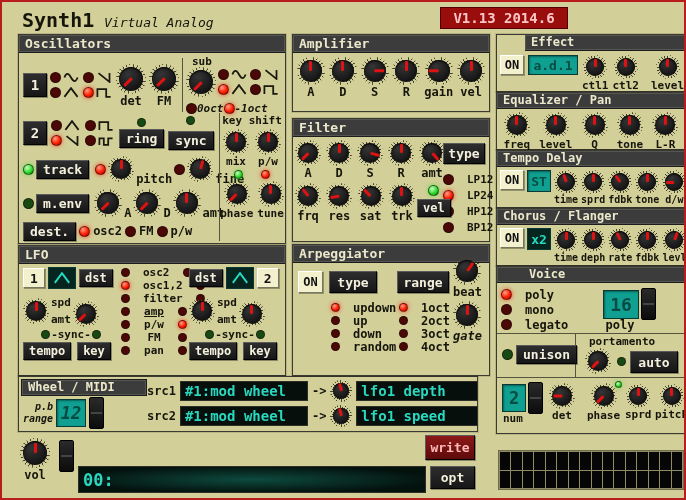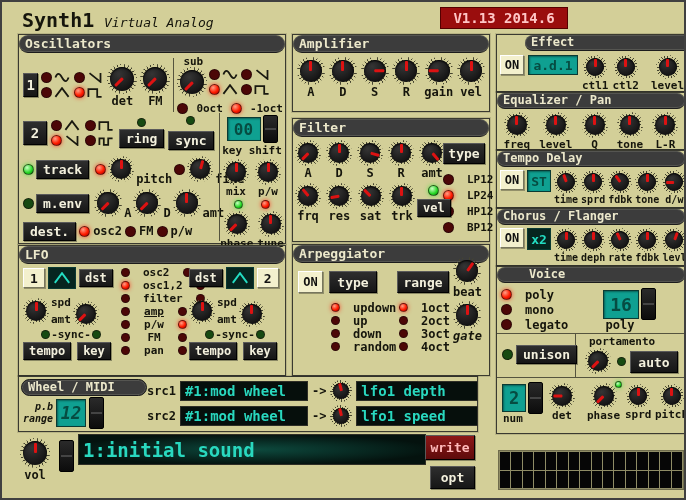--- a/index.html
+++ b/index.html
@@ -1,22 +1,22 @@
 <!DOCTYPE html>
 <html><head>
 <meta charset="utf-8">
 <style>
   html,body{margin:0;padding:0;background:#888;}
-  .synth{position:relative;width:686px;height:500px;background:#d3cf98;border:2px solid #404040;
+  .synth{position:relative;width:686px;height:500px;background:#d3cf98;border:2px solid #b91c1c;
     box-sizing:border-box;font-family:"DejaVu Sans Mono",monospace;color:#15150c;overflow:hidden;
     -webkit-user-select:none;user-select:none;}
   
   .sec{position:absolute;border:1px solid #3a3a30;box-shadow:0 0 0 1px rgba(0,0,0,.12);}
   .sec-h{background:#3c3c3c;color:#ece8cb;font-weight:bold;font-size:13px;height:17px;line-height:17px;
-    padding:0 6px;border-bottom:1px solid #1c1c1c;box-shadow:inset 0 0 0 1px rgba(200,200,180,.18);white-space:nowrap;overflow:hidden;border-radius:9px;}
+    padding:0 6px;border-bottom:1px solid #1c1c1c;box-shadow:inset 0 0 0 1px rgba(200,200,180,.18);white-space:nowrap;overflow:hidden;}
   .lbl{font-weight:bold;font-size:12px;line-height:12px;white-space:nowrap;}
   .lbl.s{font-size:11px;line-height:11px;}
   .lbl.xs{font-size:10px;line-height:10px;}
   .btn{display:inline-flex;align-items:center;justify-content:center;background:linear-gradient(#2e2e2e,#161616);
     color:#f3f0dd;border:1px solid #000;border-top-color:#5a5a5a;border-left-color:#5a5a5a;
     font-family:inherit;font-weight:bold;font-size:13px;padding:1px 6px;box-shadow:1px 1px 0 rgba(0,0,0,.35);white-space:nowrap;}
   .btn.sm{font-size:12px;padding:1px 5px;}
   .btn-on{display:inline-flex;align-items:center;justify-content:center;background:#f3f0cd;color:#111;
     border:1px solid #77765e;border-top-color:#fff;border-left-color:#fff;font-family:inherit;font-weight:bold;font-size:12px;
     box-shadow:1px 1px 0 rgba(0,0,0,.3);}
@@ -126,21 +126,21 @@
             <span class="led r-off"></span>
             <svg class="wv" width="16" height="11" viewBox="0 0 14 10">
                 <polyline points="2,1 12,9 12,1"></polyline>
               </svg>
             <span class="led r-off"></span>
             <svg class="wv" width="16" height="11" viewBox="0 0 14 10">
                 <polyline points="1,9 1,2 9,2 9,9 13,9"></polyline>
               </svg>
           </div>
         </div>
-        <div class="row" style="gap:8px;margin-top:6px;">
+        <div class="row" style="gap:0;margin-top:6px;font-style:italic;">
           <span class="led r-off"></span>
           <span class="lbl s">0oct</span>
           <span class="led r-on"></span>
           <span class="lbl s">-1oct</span>
         </div>
       </div>
     </div>
 
     <div class="row abs" style="left:4px;top:80px;width:194px;height:36px;gap:4px;">
       <button class="btn" style="width:24px;height:24px;padding:0;font-size:14px;">2</button>
@@ -210,24 +210,20 @@
       <button class="btn">dest.</button>
       <span class="led r-on"></span>
       <span class="lbl">osc2</span>
       <span class="led r-off"></span>
       <span class="lbl">FM</span>
       <span class="led r-off"></span>
       <span class="lbl">p/w</span>
     </div>
 
     <div class="abs" style="left:200px;top:78px;width:64px;bottom:2px;border-left:1px solid #55543e;display:flex;flex-direction:column;align-items:center;gap:2px;padding-top:2px;">
-      <div class="row" style="gap:2px;">
-        <span class="disp" style="width:32px;height:22px;font-size:16px;">00</span>
-        <div class="vslider"></div>
-      </div>
       <span class="lbl s">key shift</span>
       <div class="row" style="gap:6px;margin-top:1px;">
         <div class="kcol">
           <div class="knob k26" style="--rot: 0deg;">
               <div class="ptr"></div>
             </div>
           <span class="lbl s">mix</span>
         </div>
         <div class="kcol">
           <div class="knob k26" style="--rot: 0deg;">
@@ -395,21 +391,21 @@
     </div>
   </div>
 
   <div class="kcol abs" style="left:18px;top:436px;">
     <div class="knob k30" style="--rot: 0deg;">
         <div class="ptr"></div>
       </div>
     <span class="lbl">vol</span>
   </div>
   <div class="vslider tall abs" style="left:57px;top:438px;"></div>
-  <div class="lcd glow abs" style="left:76px;top:432px;width:338px;height:29px;font-size:19px;">1:initial sound</div>
+  <div class="lcd glow abs" style="left:76px;top:464px;width:338px;height:25px;font-size:17px;">00:</div>
   <button class="btn abs" style="left:423px;top:433px;width:50px;height:25px;background:linear-gradient(#8d1818,#5e0b0b);color:#ffb9b9;">write</button>
   <button class="btn abs" style="left:428px;top:464px;width:45px;height:23px;">opt</button>
 
   <div class="sec" style="left:290px;top:32px;width:196px;height:76px;">
     <div class="sec-h">Amplifier</div>
     <div class="row abs" style="left:2px;top:22px;right:2px;justify-content:space-around;">
       <div class="kcol">
           <div class="knob k28" style="--rot: 0deg;">
             <div class="ptr"></div>
           </div>

